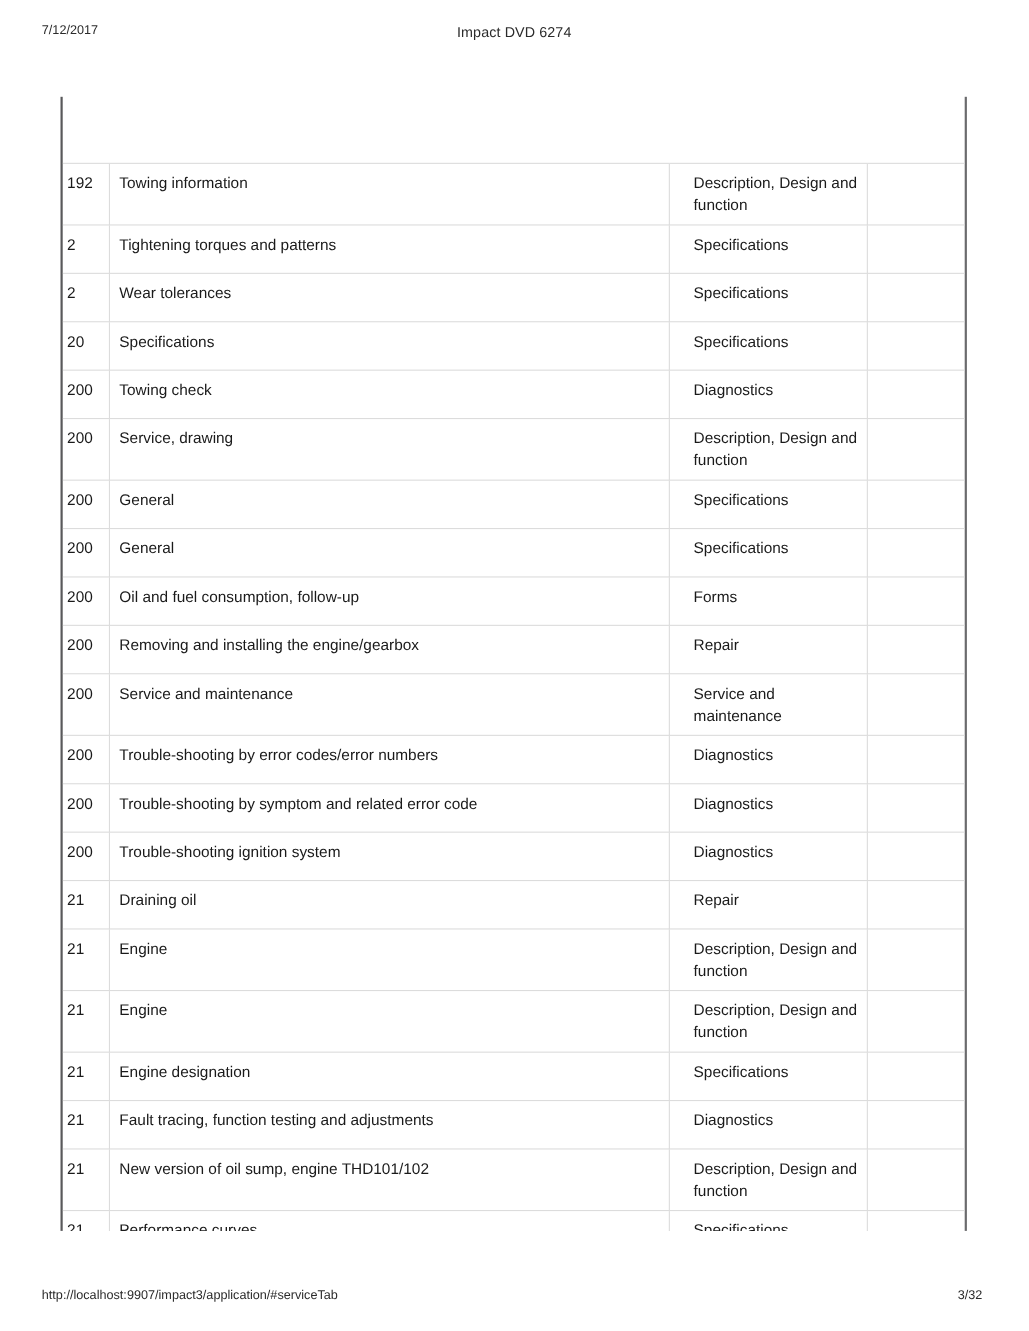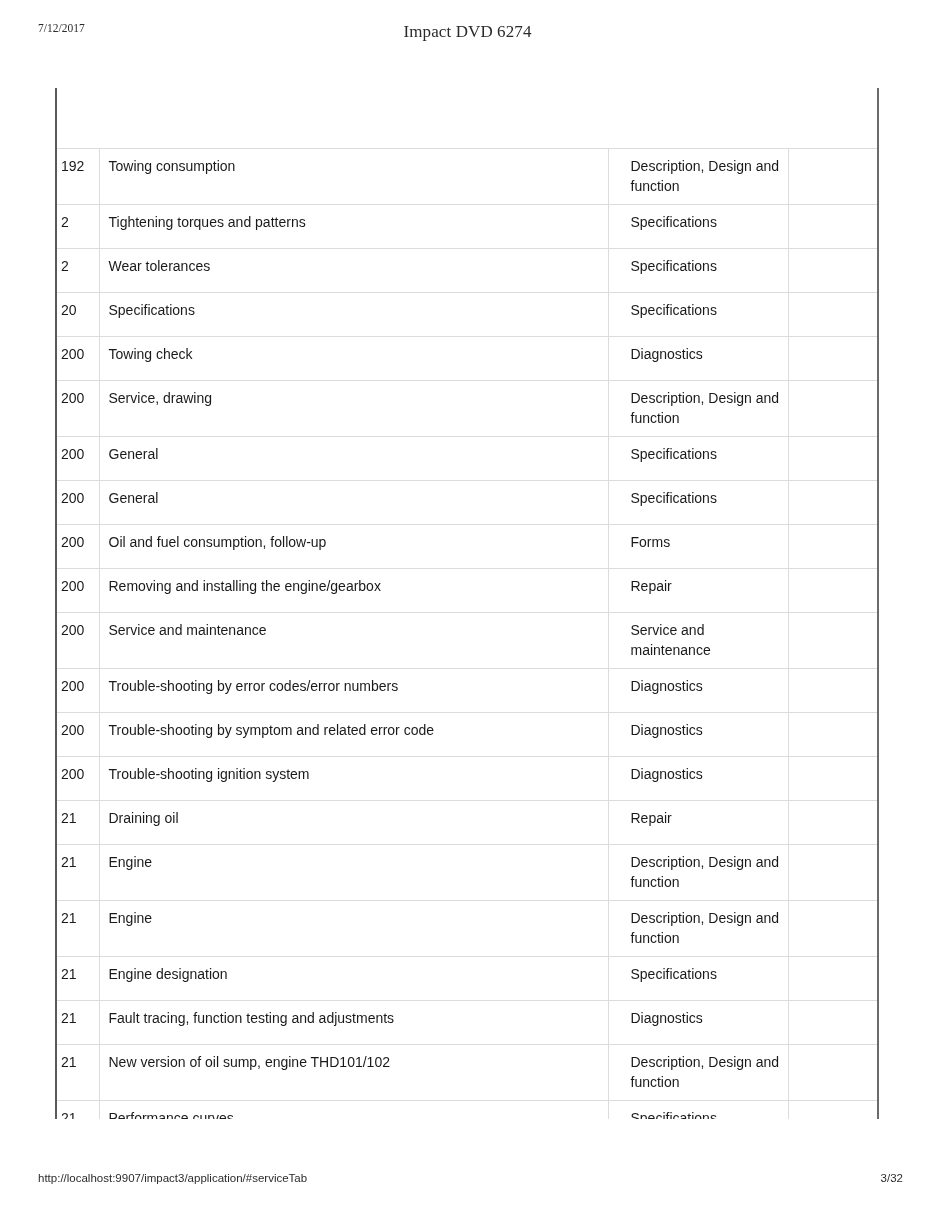--- a/index.html
+++ b/index.html
@@ -17,37 +17,36 @@
     overflow: hidden;
   }
 
   
   .page-header {
     position: absolute;
     top: 22px;
     left: 0;
     width: 820px;
     height: 16px;
-    font-family: Liberation Serif, serif;
   }
   .page-header .hdr-date {
     position: absolute;
     left: 38px;
     top: 0;
     font-size: 11.5px;
     color: #2b2b2b;
     white-space: nowrap;
   }
   .page-header .hdr-title {
     position: absolute;
     left: 0;
     top: 0;
     width: 935px;
     text-align: center;
-    font-size: 17px;
+    font-size: 13px;
     color: #2b2b2b;
     letter-spacing: 0.1px;
   }
 
   
   .page-footer {
     position: absolute;
     top: 1172px;
     left: 0;
     width: 935px;
@@ -56,21 +55,21 @@
   .page-footer .ftr-url {
     position: absolute;
     left: 38px;
     top: 0;
     font-size: 11.5px;
     color: #2b2b2b;
     white-space: nowrap;
   }
   .page-footer .ftr-pages {
     position: absolute;
-    right: 32px;
+    right: 42px;
     top: 0;
     font-size: 11.5px;
     color: #2b2b2b;
     white-space: nowrap;
   }
 
   
   .table-wrap {
     position: absolute;
     left: 55px;
@@ -137,21 +136,21 @@
     </colgroup>
     <tbody>
       <tr class="header-row">
         <td></td>
         <td></td>
         <td></td>
         <td class="col-extra"></td>
       </tr>
     <tr class="tall">
           <td class="col-page">192</td>
-          <td class="col-title">Towing consumption</td>
+          <td class="col-title">Towing information</td>
           <td class="col-type">Description, Design and function</td>
           <td class="col-extra"></td>
         </tr>
         <tr>
           <td class="col-page">2</td>
           <td class="col-title">Tightening torques and patterns</td>
           <td class="col-type">Specifications</td>
           <td class="col-extra"></td>
         </tr>
         <tr>

